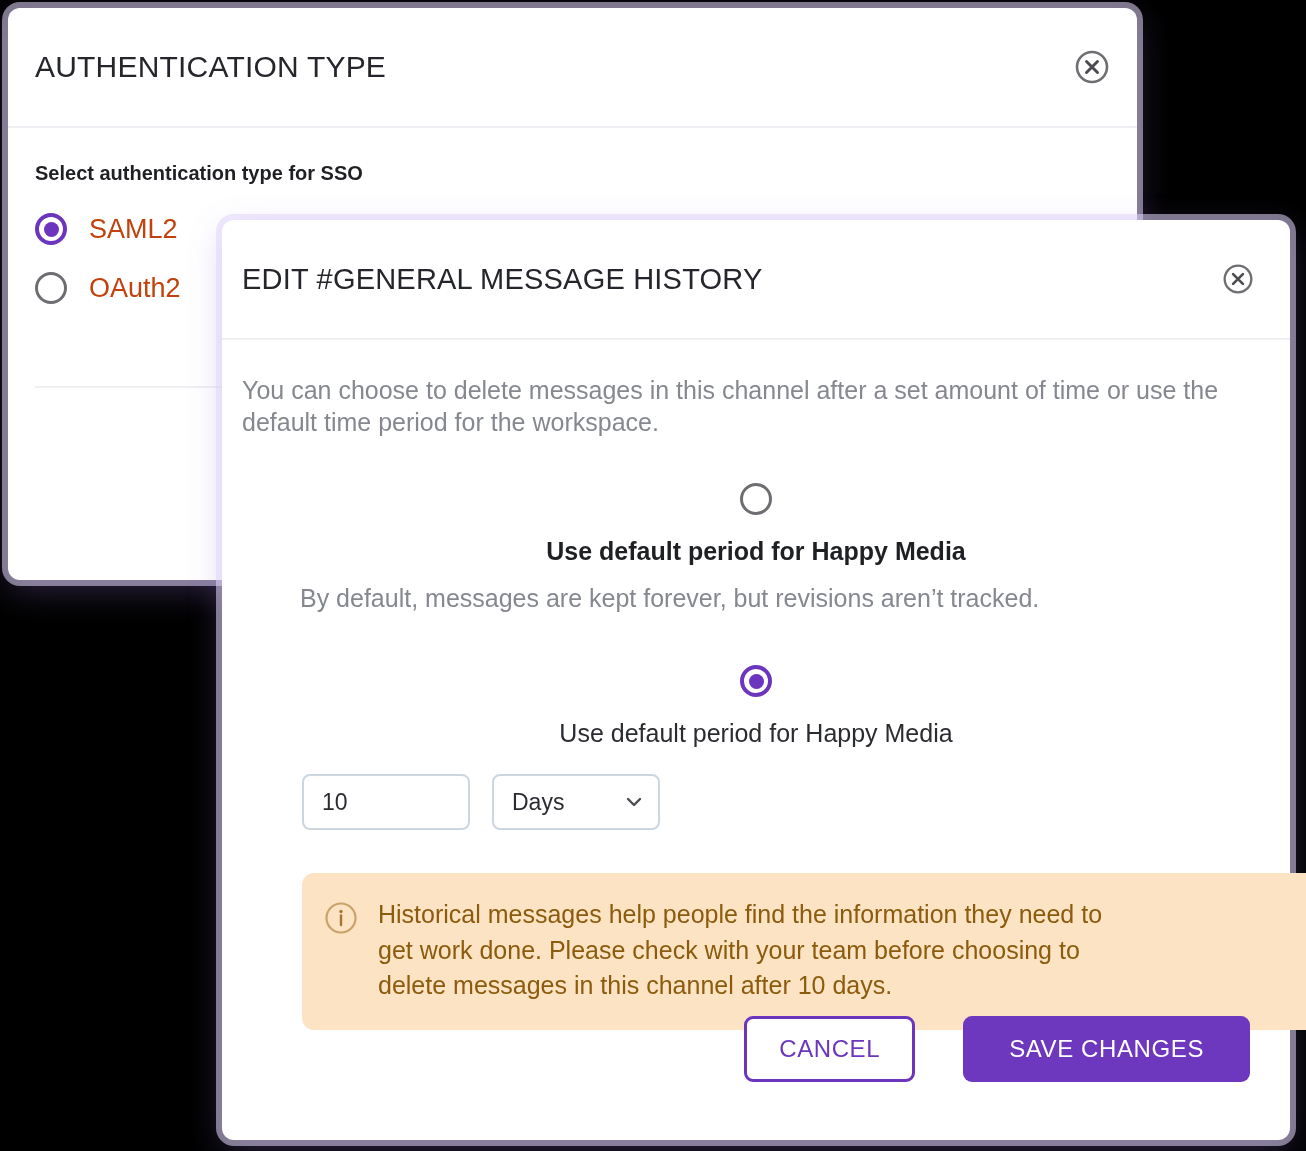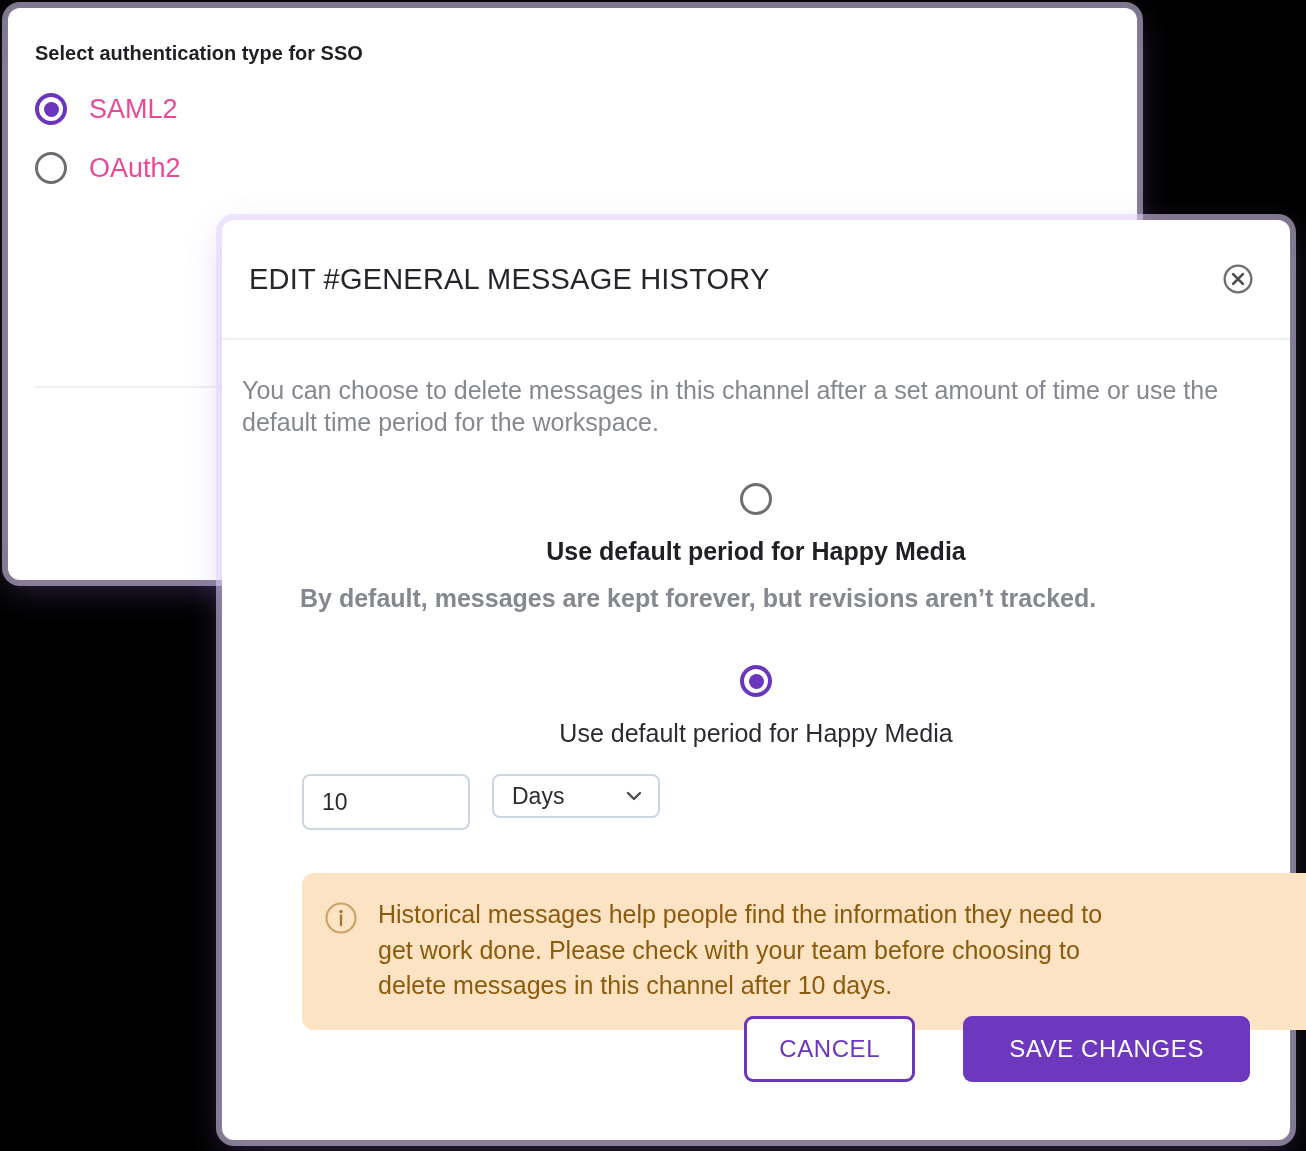--- a/index.html
+++ b/index.html
@@ -59,21 +59,21 @@
     margin: 0 0 28px 0;
   }
   #auth-modal .radio-row {
     display: flex;
     align-items: center;
     gap: 22px;
     margin-bottom: 27px;
   }
   #auth-modal .radio-row .rlabel {
     font-size: 27px;
-    color: #ec4899;
+    color: #c2410c;
   }
   #auth-modal .lower-divider {
     position: absolute;
     left: 27px;
     right: 27px;
     top: 378px;
     height: 2px;
     background: #eef0f4;
   }
 
@@ -125,21 +125,20 @@
     align-items: center;
     justify-content: space-between;
     padding: 0 36px 0 20px;
     box-sizing: border-box;
   }
   #history-modal .m-title {
     font-size: 29px;
     color: #25262b;
     letter-spacing: 0.2px;
     font-weight: 400;
-    margin-left: 7px;
   }
   #history-modal .m-body {
     padding: 34px 20px 0 20px;
     border-radius: 21px;
   }
   .intro-text {
     font-size: 25px;
     line-height: 1.28;
     color: #85888f;
     margin: 0 0 45px 0;
@@ -158,21 +157,20 @@
     color: #1f2024;
   }
   .opt-label {
     font-size: 25px;
     color: #2b2c31;
   }
   .opt-sub {
     font-size: 25px;
     color: #85888f;
     margin: 18px 0 0 58px;
-    font-weight: bold;
   }
   .opt-block-2 { margin-top: 52px; }
 
   
   .inputs-row {
     display: flex;
     gap: 22px;
     margin: 26px 0 0 60px;
   }
   .txt-input {
@@ -184,21 +182,21 @@
     color: #2b2c31;
     padding: 0 18px;
     box-sizing: border-box;
     font-family: "Liberation Sans", sans-serif;
     background: #ffffff;
     outline: none;
   }
   .sel-wrap {
     position: relative;
     width: 168px;
-    height: 44px;
+    height: 56px;
   }
   .sel-input {
     width: 100%;
     height: 100%;
     border: 2px solid #ccd6e0;
     border-radius: 8px;
     font-size: 23px;
     color: #2b2c31;
     padding: 0 44px 0 18px;
     box-sizing: border-box;
@@ -272,20 +270,29 @@
     color: #ffffff;
     border: none;
     padding: 19px 46px;
   }
 </style>
 </head>
 <body>
 
 <div class="modal" id="auth-modal">
 
+  <div class="m-header">
+    <div class="m-title">AUTHENTICATION TYPE</div>
+    <span>
+      <svg class="close-icon" viewBox="0 0 36 36" aria-hidden="true">
+        <circle cx="18" cy="18" r="15" fill="none" stroke="#6d6e72" stroke-width="2.6"></circle>
+        <path d="M12.5 12.5 L23.5 23.5 M23.5 12.5 L12.5 23.5" stroke="#4c4d51" stroke-width="3" stroke-linecap="round"></path>
+      </svg>
+    </span>
+  </div>
 
   <div class="m-body">
     <div class="section-label">Select authentication type for SSO</div>
 
     <div class="radio-row">
       <span class="radio on">
           <span class="dot"></span>
         </span>
       <span class="rlabel">SAML2</span>
     </div>

